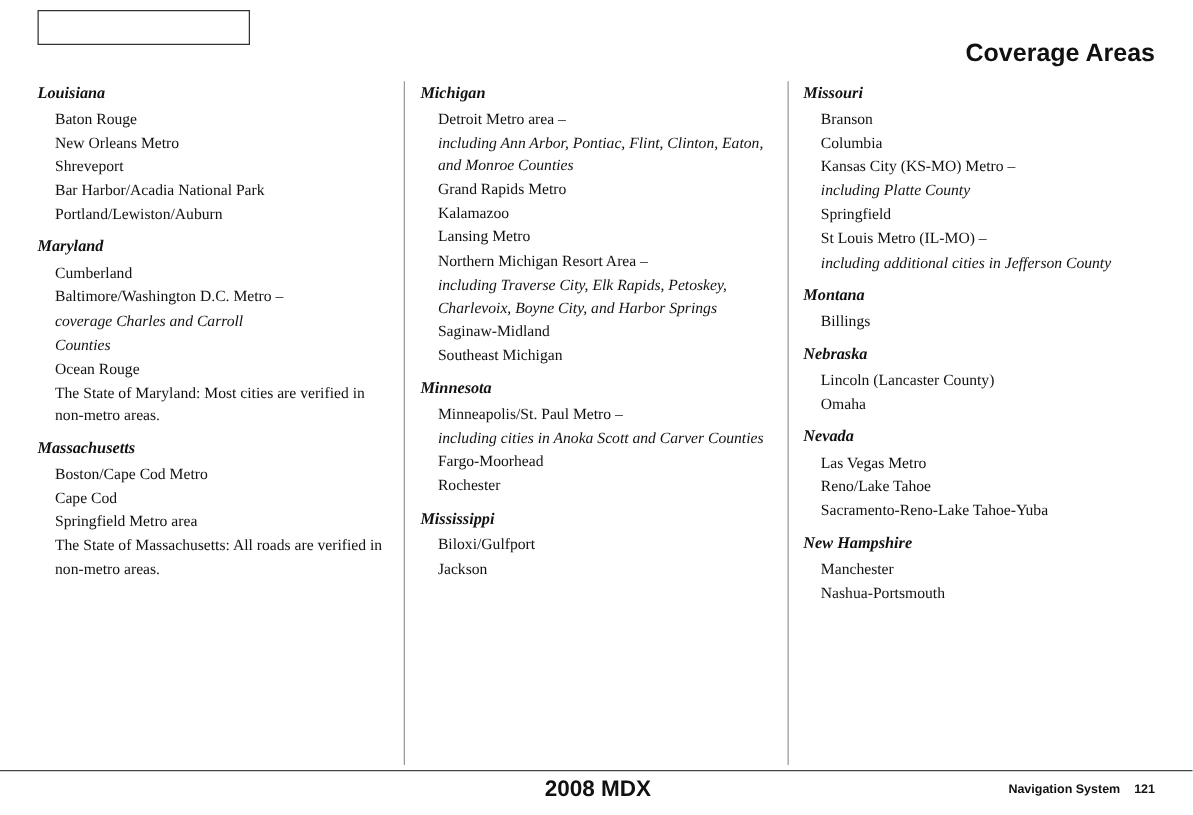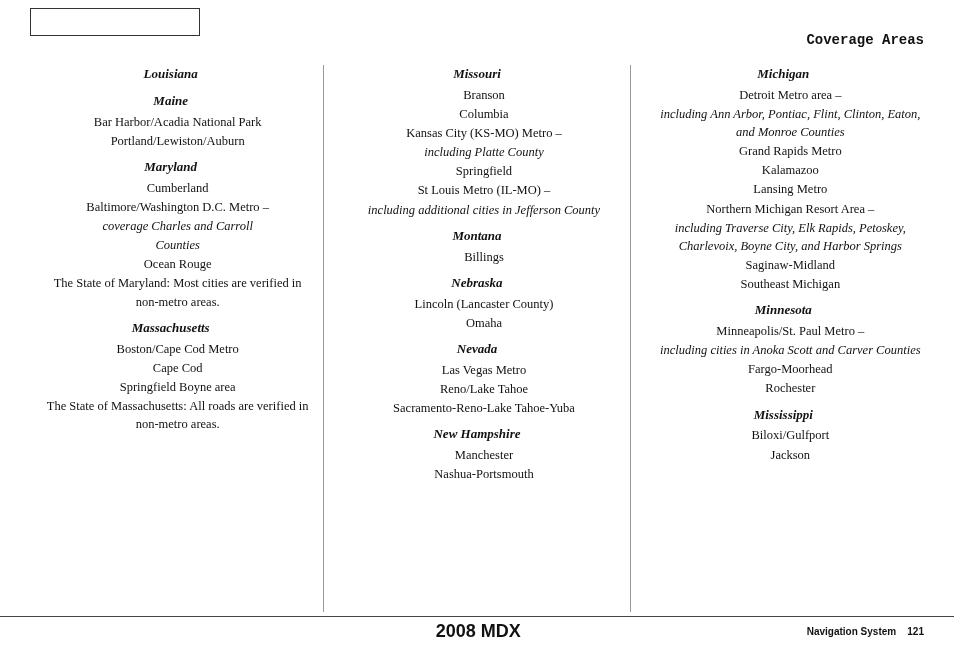--- a/index.html
+++ b/index.html
@@ -22,23 +22,23 @@
       width: 170px;
       height: 28px;
       border: 1.5px solid #333;
     }
 
     
     .page-title {
       position: absolute;
       top: 32px;
       right: 30px;
-      font-size: 14px;
-      font-weight: bold;
-      font-family: Liberation Mono, monospace;
+      font-size: 20px;
+      font-weight: bold;
+      font-family: Liberation Sans, sans-serif;
       color: #111;
       margin-left: 34px;
     }
 
     
     .content-area {
       position: absolute;
       top: 65px;
       left: 30px;
       right: 30px;
@@ -47,21 +47,20 @@
       flex-direction: row;
       gap: 0;
     }
 
     .column {
       flex: 1;
       padding-right: 12px;
       border-right: 1px solid #999;
       font-size: 12.5px;
       line-height: 1.45;
-      text-align: center;
     }
     .column:last-child {
       border-right: none;
       padding-right: 0;
       padding-left: 12px;
     }
     .column:nth-child(2) {
       padding-left: 12px;
     }
 
@@ -125,72 +124,44 @@
 </head>
 <body>
 
 <div class="top-box"></div>
 
 <div class="page-title">Coverage Areas</div>
 
 <div class="content-area">
 <div class="column">
       <div class="state-header">Louisiana</div>
-      <div class="state-header">Maine</div>
+      <div class="city-list">
+        <div class="city-item">Baton Rouge</div>
+        <div class="city-item">New Orleans Metro</div>
+        <div class="city-item">Shreveport</div>
+      </div>
       <div class="city-list">
         <div class="city-item">Bar Harbor/Acadia National Park</div>
         <div class="city-item">Portland/Lewiston/Auburn</div>
       </div>
       <div class="state-header">Maryland</div>
       <div class="city-list">
         <div class="city-item">Cumberland</div>
         <div class="city-item">Baltimore/Washington D.C. Metro –</div>
         <div class="city-item italic-text">coverage Charles and Carroll</div>
         <div class="city-item italic-text">Counties</div>
         <div class="city-item">Ocean Rouge</div>
         <div class="city-item">The State of Maryland: Most cities are verified in non-metro areas.</div>
       </div>
       <div class="state-header">Massachusetts</div>
       <div class="city-list">
         <div class="city-item">Boston/Cape Cod Metro</div>
         <div class="city-item">Cape Cod</div>
-        <div class="city-item">Springfield Boyne area</div>
+        <div class="city-item">Springfield Metro area</div>
         <div class="city-item">The State of Massachusetts: All roads are verified in non-metro areas.</div>
-      </div>
-    </div>
-    <div class="column">
-      <div class="state-header">Missouri</div>
-      <div class="city-list">
-        <div class="city-item">Branson</div>
-        <div class="city-item">Columbia</div>
-        <div class="city-item">Kansas City (KS-MO) Metro –</div>
-        <div class="city-item italic-text">including Platte County</div>
-        <div class="city-item">Springfield</div>
-        <div class="city-item">St Louis Metro (IL-MO) – </div>
-        <div class="city-item italic-text">including additional cities in Jefferson County</div>
-      </div>
-      <div class="state-header">Montana</div>
-      <div class="city-list">
-        <div class="city-item">Billings</div>
-      </div>
-      <div class="state-header">Nebraska</div>
-      <div class="city-list">
-        <div class="city-item">Lincoln (Lancaster County)</div>
-        <div class="city-item">Omaha</div>
-      </div>
-      <div class="state-header">Nevada</div>
-      <div class="city-list">
-        <div class="city-item">Las Vegas Metro</div>
-        <div class="city-item">Reno/Lake Tahoe</div>
-        <div class="city-item">Sacramento-Reno-Lake Tahoe-Yuba</div>
-      </div>
-      <div class="state-header">New Hampshire</div>
-      <div class="city-list">
-        <div class="city-item">Manchester</div>
-        <div class="city-item">Nashua-Portsmouth</div>
       </div>
     </div>
     <div class="column">
       <div class="state-header">Michigan</div>
       <div class="city-list">
         <div class="city-item">Detroit Metro area – </div>
         <div class="city-item italic-text">including Ann Arbor, Pontiac, Flint, Clinton, Eaton, and Monroe Counties</div>
         <div class="city-item">Grand Rapids Metro</div>
         <div class="city-item">Kalamazoo</div>
         <div class="city-item">Lansing Metro</div>
@@ -205,20 +176,52 @@
         <div class="city-item italic-text">including cities in Anoka Scott and Carver Counties</div>
         <div class="city-item">Fargo-Moorhead</div>
         <div class="city-item">Rochester</div>
       </div>
       <div class="state-header">Mississippi</div>
       <div class="city-list">
         <div class="city-item">Biloxi/Gulfport</div>
         <div class="city-item">Jackson</div>
       </div>
     </div>
+    <div class="column">
+      <div class="state-header">Missouri</div>
+      <div class="city-list">
+        <div class="city-item">Branson</div>
+        <div class="city-item">Columbia</div>
+        <div class="city-item">Kansas City (KS-MO) Metro –</div>
+        <div class="city-item italic-text">including Platte County</div>
+        <div class="city-item">Springfield</div>
+        <div class="city-item">St Louis Metro (IL-MO) – </div>
+        <div class="city-item italic-text">including additional cities in Jefferson County</div>
+      </div>
+      <div class="state-header">Montana</div>
+      <div class="city-list">
+        <div class="city-item">Billings</div>
+      </div>
+      <div class="state-header">Nebraska</div>
+      <div class="city-list">
+        <div class="city-item">Lincoln (Lancaster County)</div>
+        <div class="city-item">Omaha</div>
+      </div>
+      <div class="state-header">Nevada</div>
+      <div class="city-list">
+        <div class="city-item">Las Vegas Metro</div>
+        <div class="city-item">Reno/Lake Tahoe</div>
+        <div class="city-item">Sacramento-Reno-Lake Tahoe-Yuba</div>
+      </div>
+      <div class="state-header">New Hampshire</div>
+      <div class="city-list">
+        <div class="city-item">Manchester</div>
+        <div class="city-item">Nashua-Portsmouth</div>
+      </div>
+    </div>
   </div>
 
 <div class="footer">
   <div class="footer-left"></div>
   <div class="footer-model">2008  MDX</div>
   <div class="footer-page">
     <span>Navigation System</span>
     &nbsp;&nbsp;
     <span>121</span>
   </div>

